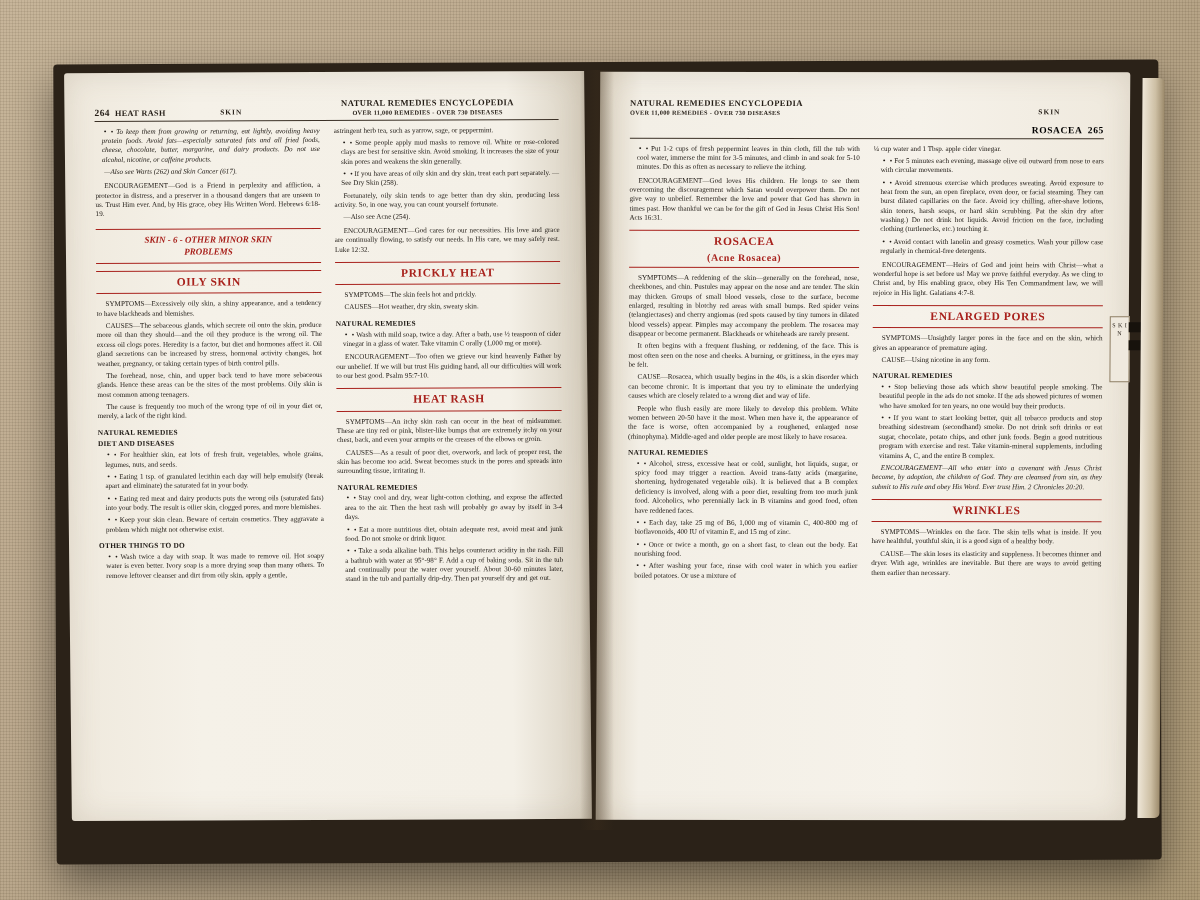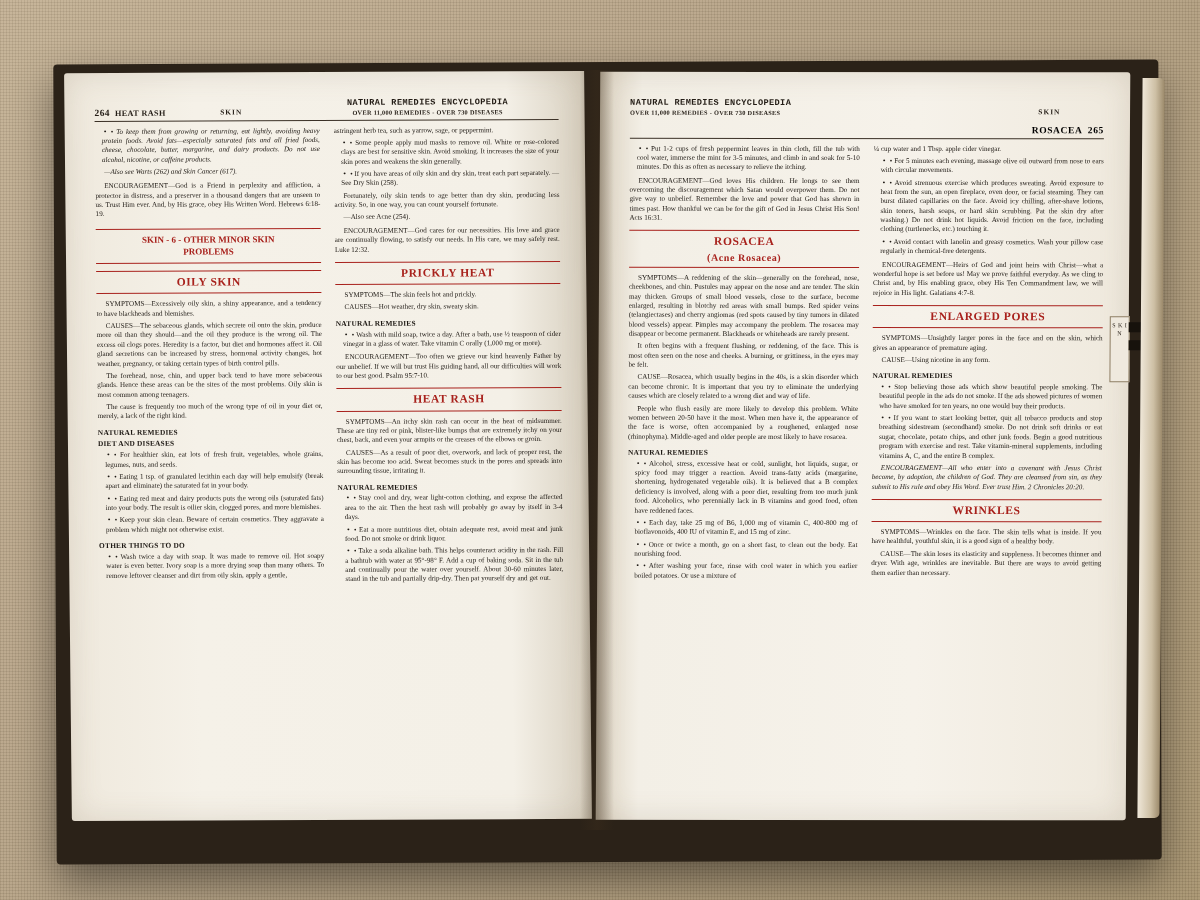--- a/index.html
+++ b/index.html
@@ -60,21 +60,21 @@
     position:absolute;inset:0;
     padding:26px 26px 18px 30px;
     box-sizing:border-box;
   }
   .hdr{
     display:flex;justify-content:space-between;align-items:flex-end;
     font-size:8.2px;letter-spacing:.4px;
     text-transform:uppercase;font-weight:bold;color:#241d16;
   }
   .hdr .ctr{text-align:center;line-height:1.25;flex:1;}
-  .hdr .ctr .l1{font-size:8.6px;font-family:Liberation Mono, monospace;}
+  .hdr .ctr .l1{font-size:8.6px;}
   .hdr .ctr .l2{font-size:6.3px;letter-spacing:.3px;}
   .folio{font-size:9.5px;font-weight:bold;}
   .hdr-rule{border-bottom:1px solid #3a3026;margin:3px 0 6px;}
 
   .cols{display:flex;gap:14px;}
   .col{width:calc(50% - 7px);}
   p,li{margin:0 0 3px;}
   .body{
     font-size:7.1px;line-height:1.32;color:#1d1813;
     text-align:justify;hyphens:auto;
@@ -91,21 +91,21 @@
   .redhead{
     color:#a8211c;font-weight:bold;text-align:center;
     font-size:11.5px;letter-spacing:.6px;margin:7px 0 1px;
     border-top:1.4px solid #a8211c;border-bottom:1.4px solid #a8211c;
     padding:3px 0 3px;
     text-indent:0;
   }
   .redhead .sub2{display:block;font-size:10px;margin-top:1px;}
   .boxhead{
     color:#a8211c;font-weight:bold;text-align:center;font-size:9px;
-    border:0;padding:0;margin:0;line-height:1.3;
+    font-style:italic;border:0;padding:0;margin:0;line-height:1.3;
   }
   .boxwrap{
     border-top:1.4px solid #a8211c;border-bottom:1.4px solid #a8211c;
     padding:5px 4px;margin:9px 0 6px;
   }
   .tab{
     position:absolute;right:-1px;top:244px;width:20px;height:66px;
     background:#efe9de;border:1px solid #8d7d63;
     font-size:6px;letter-spacing:.5px;text-align:center;
     color:#2a221a;padding-top:4px;box-sizing:border-box;line-height:1.35;

